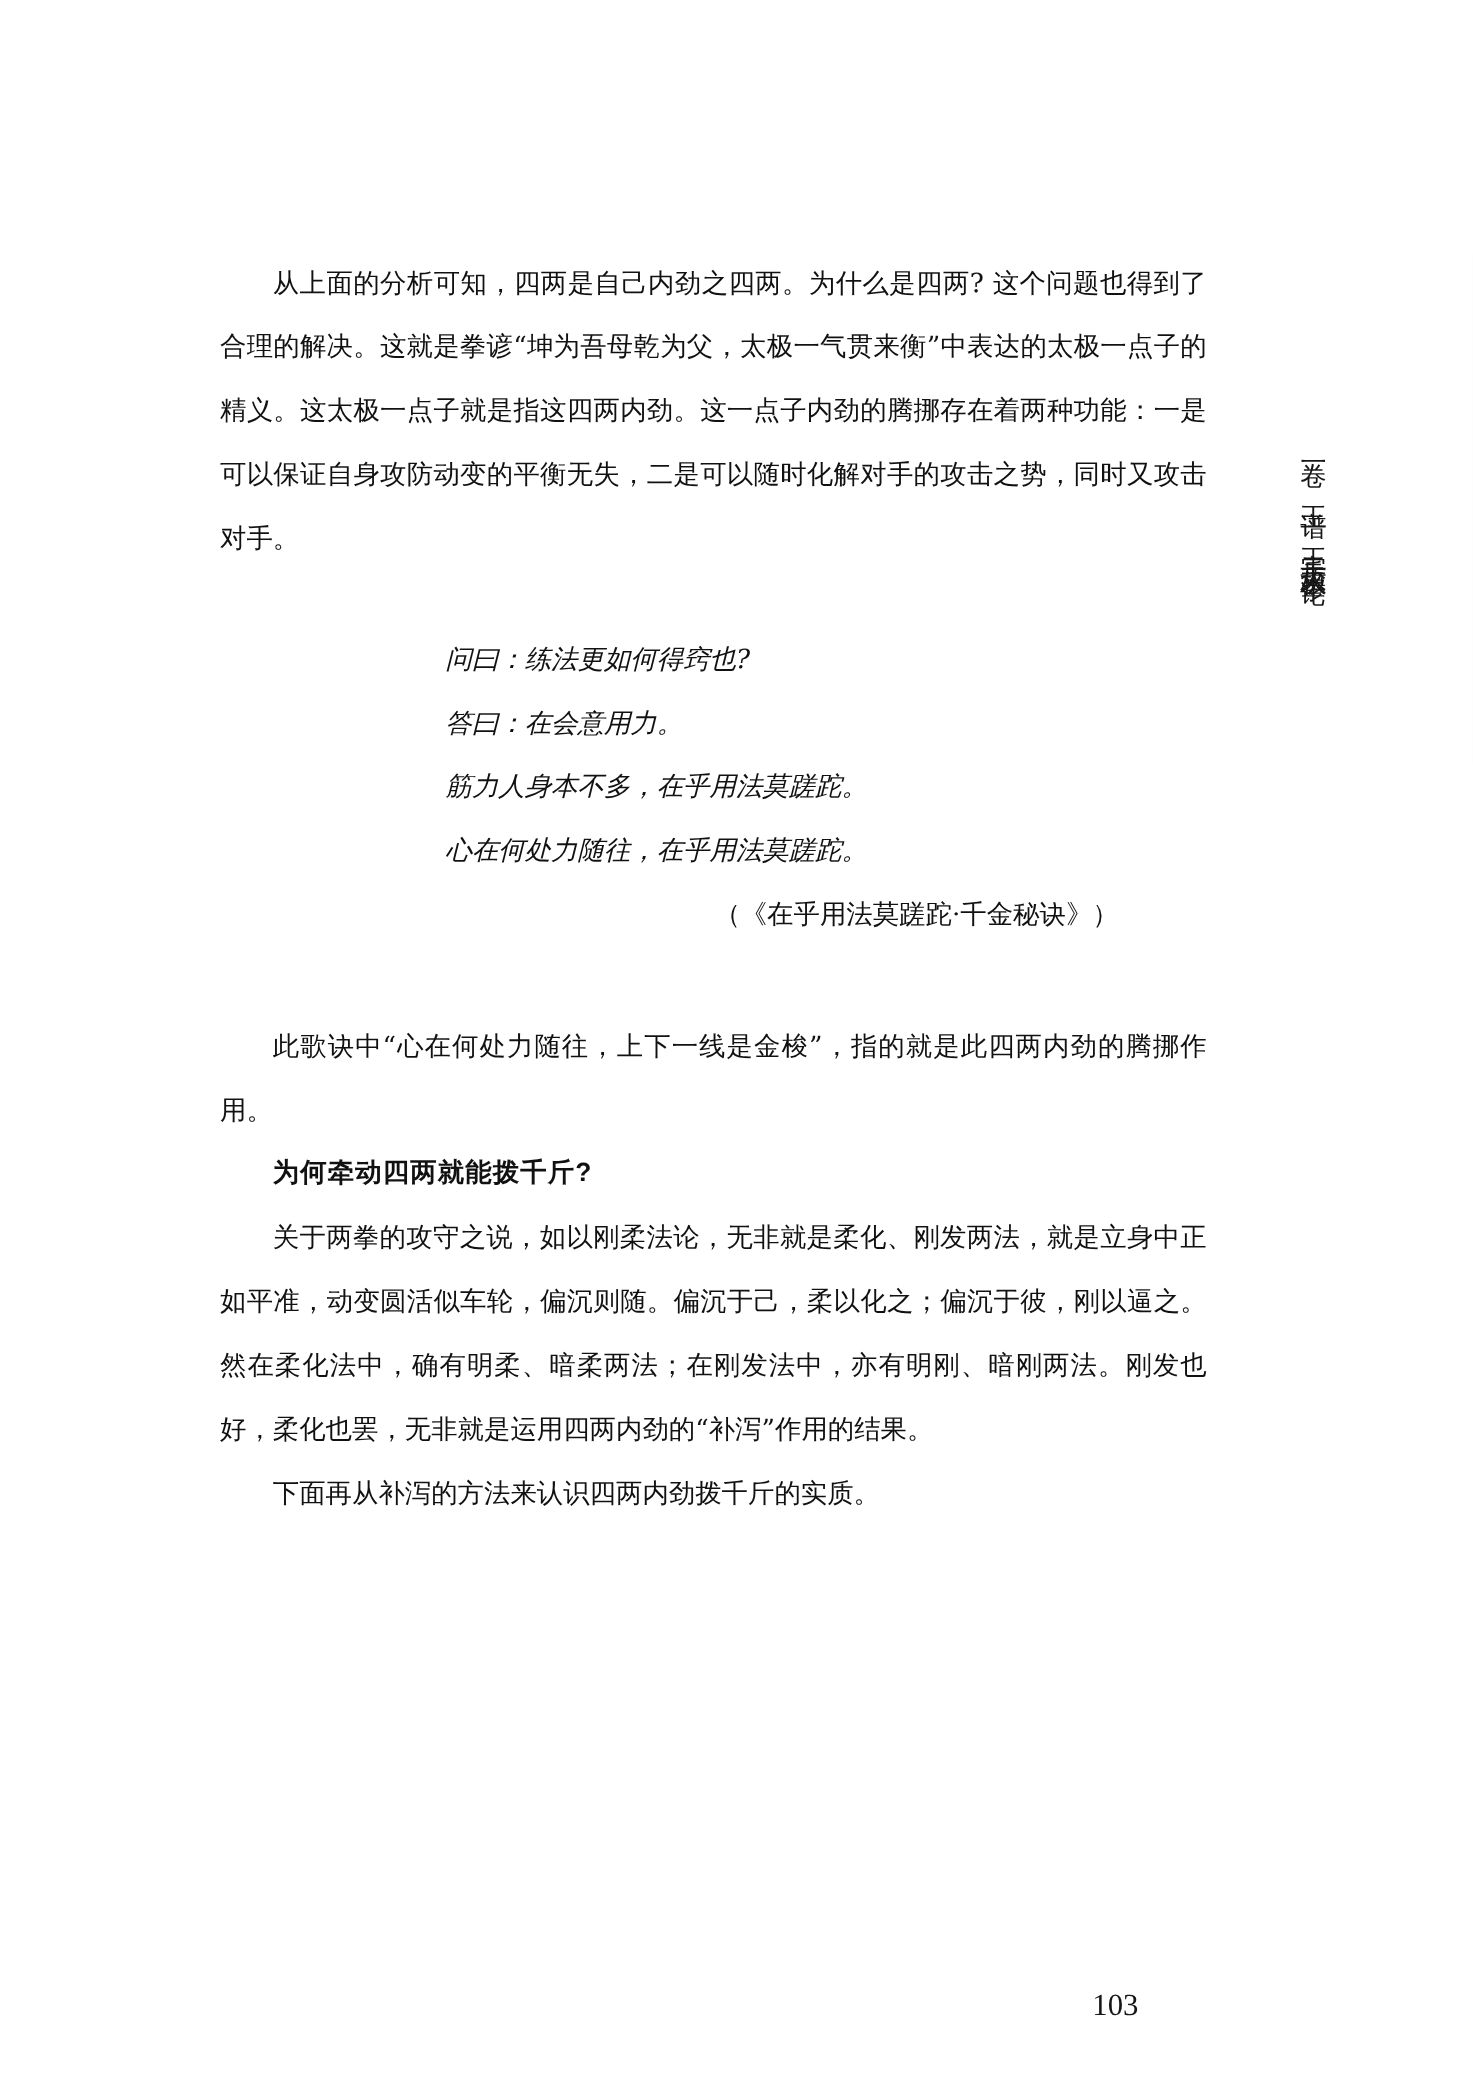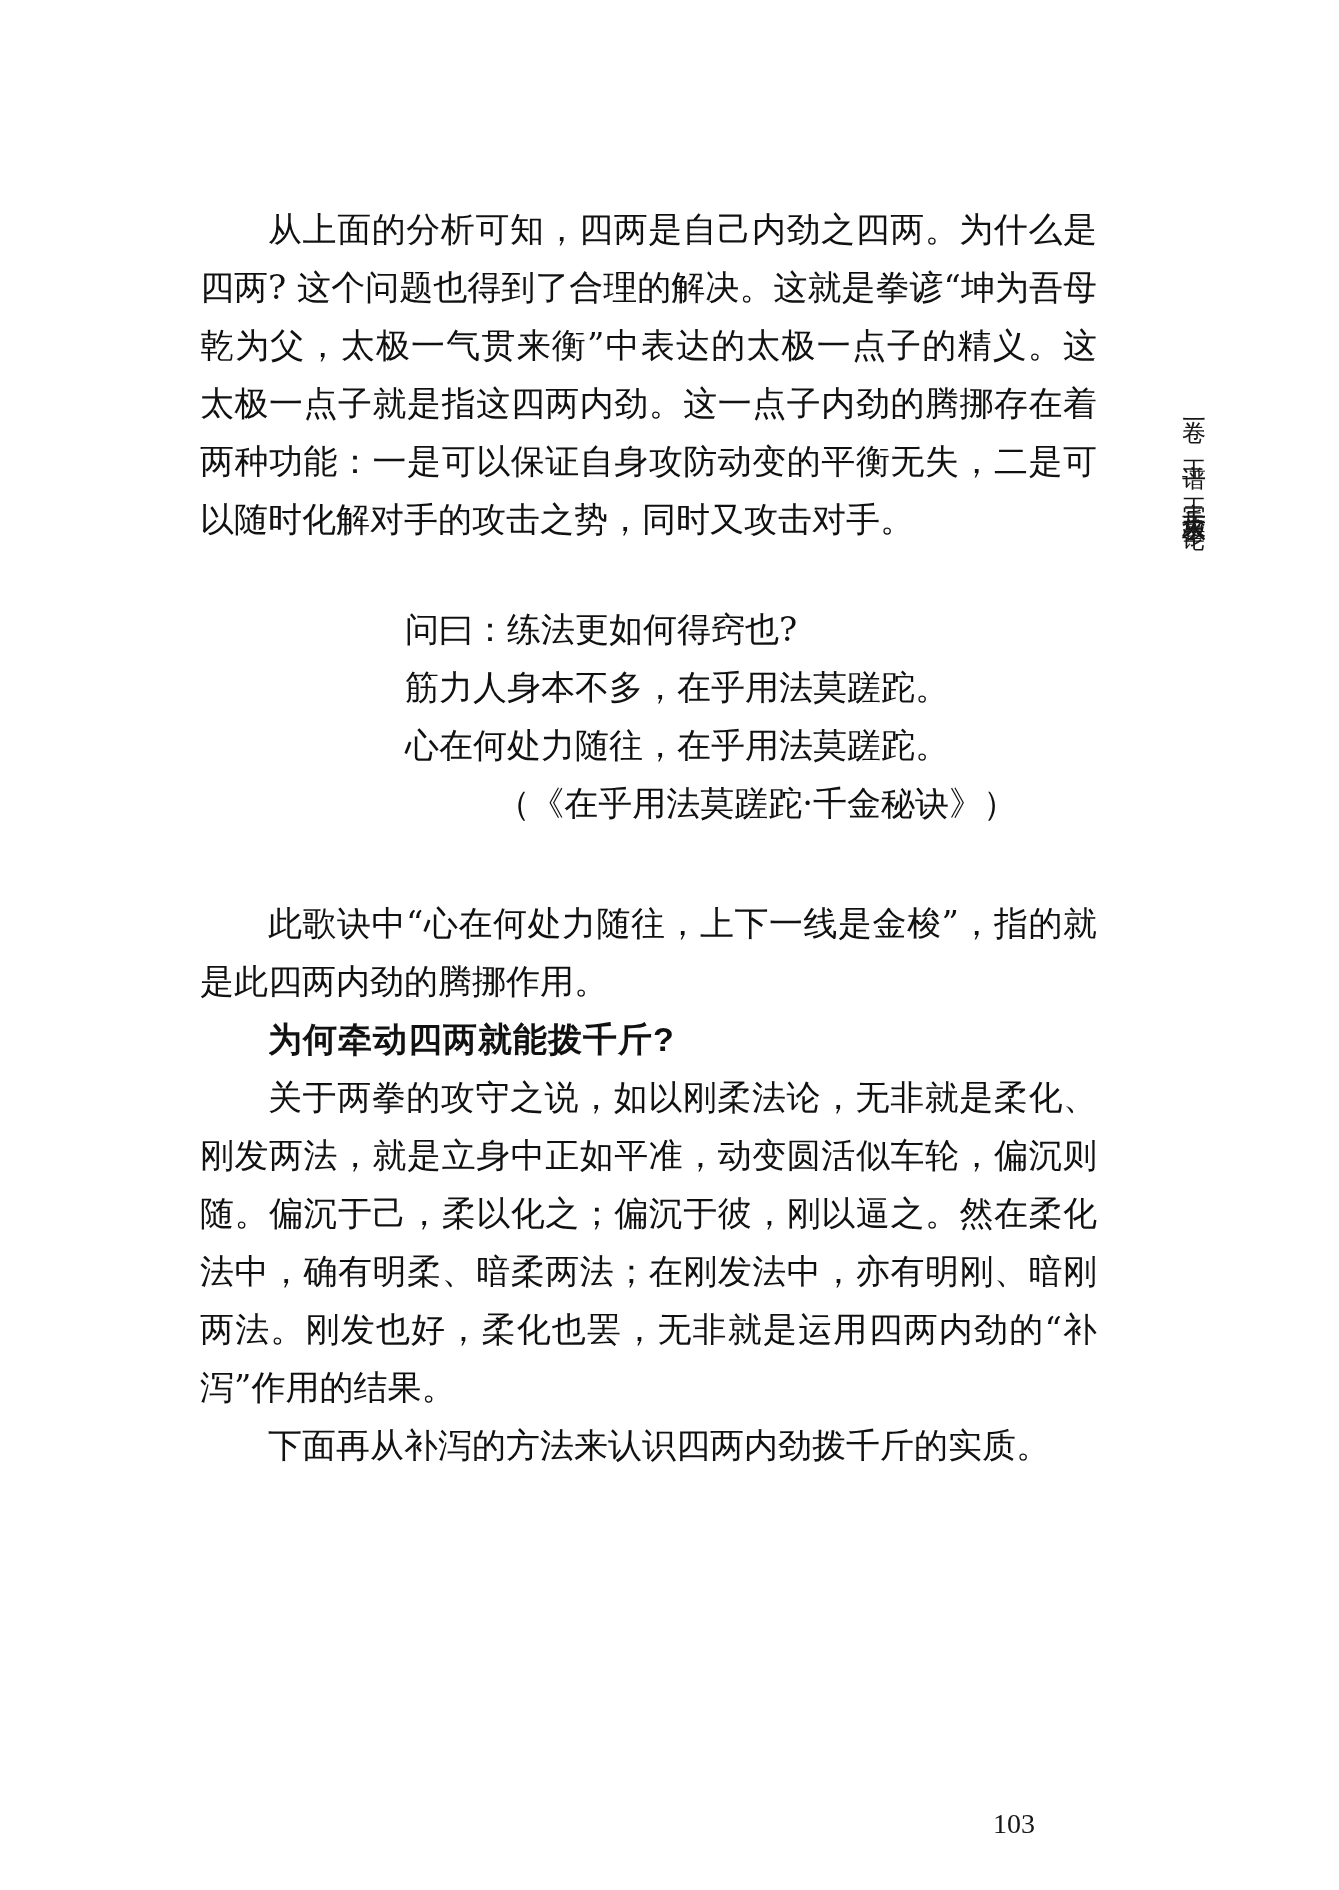--- a/index.html
+++ b/index.html
@@ -13,37 +13,38 @@
     height: 1890px;
     margin: 0 auto;
     background: #ffffff;
     font-family: "DejaVu Serif", "Liberation Serif", serif;
     color: #111111;
     overflow: hidden;
   }
   .content {
     position: absolute;
     left: 200px;
-    top: 200px;
+    top: 228px;
     width: 897px;
-    font-size: 34px;
+    font-size: 24px;
     line-height: 58px;
     text-align: justify;
     text-justify: inter-character;
   }
   .content p {
     margin: 0;
     text-indent: 2em;
   }
   .verse {
     margin: 52px 0 62px 0;
   }
   .verse-line {
     padding-left: 205px;
     line-height: 58px;
+    font-style: italic;
   }
   .citation {
     text-align: right;
     padding-right: 80px;
     line-height: 58px;
   }
   .heading {
     font-weight: 700;
     font-family: "Liberation Sans", "DejaVu Sans", sans-serif;
     letter-spacing: 1px;
@@ -75,20 +76,21 @@
 <body>
 
 <div class="page">
 
   <div class="content">
 
     <p>从上面的分析可知，四两是自己内劲之四两。为什么是四两? 这个问题也得到了合理的解决。这就是拳谚“坤为吾母乾为父，太极一气贯来衡”中表达的太极一点子的精义。这太极一点子就是指这四两内劲。这一点子内劲的腾挪存在着两种功能：一是可以保证自身攻防动变的平衡无失，二是可以随时化解对手的攻击之势，同时又攻击对手。</p>
 
     <div class="verse">
       <div class="verse-line">问曰：练法更如何得窍也?</div>
+      <div class="verse-line">答曰：在会意用力。</div>
       <div class="verse-line">筋力人身本不多，在乎用法莫蹉跎。</div>
       <div class="verse-line">心在何处力随往，在乎用法莫蹉跎。</div>
       <div class="citation">（《在乎用法莫蹉跎·千金秘诀》）</div>
     </div>
 
     <p>此歌诀中“心在何处力随往，上下一线是金梭”，指的就是此四两内劲的腾挪作用。</p>
 
     <p class="heading">为何牵动四两就能拨千斤?</p>
 
 

